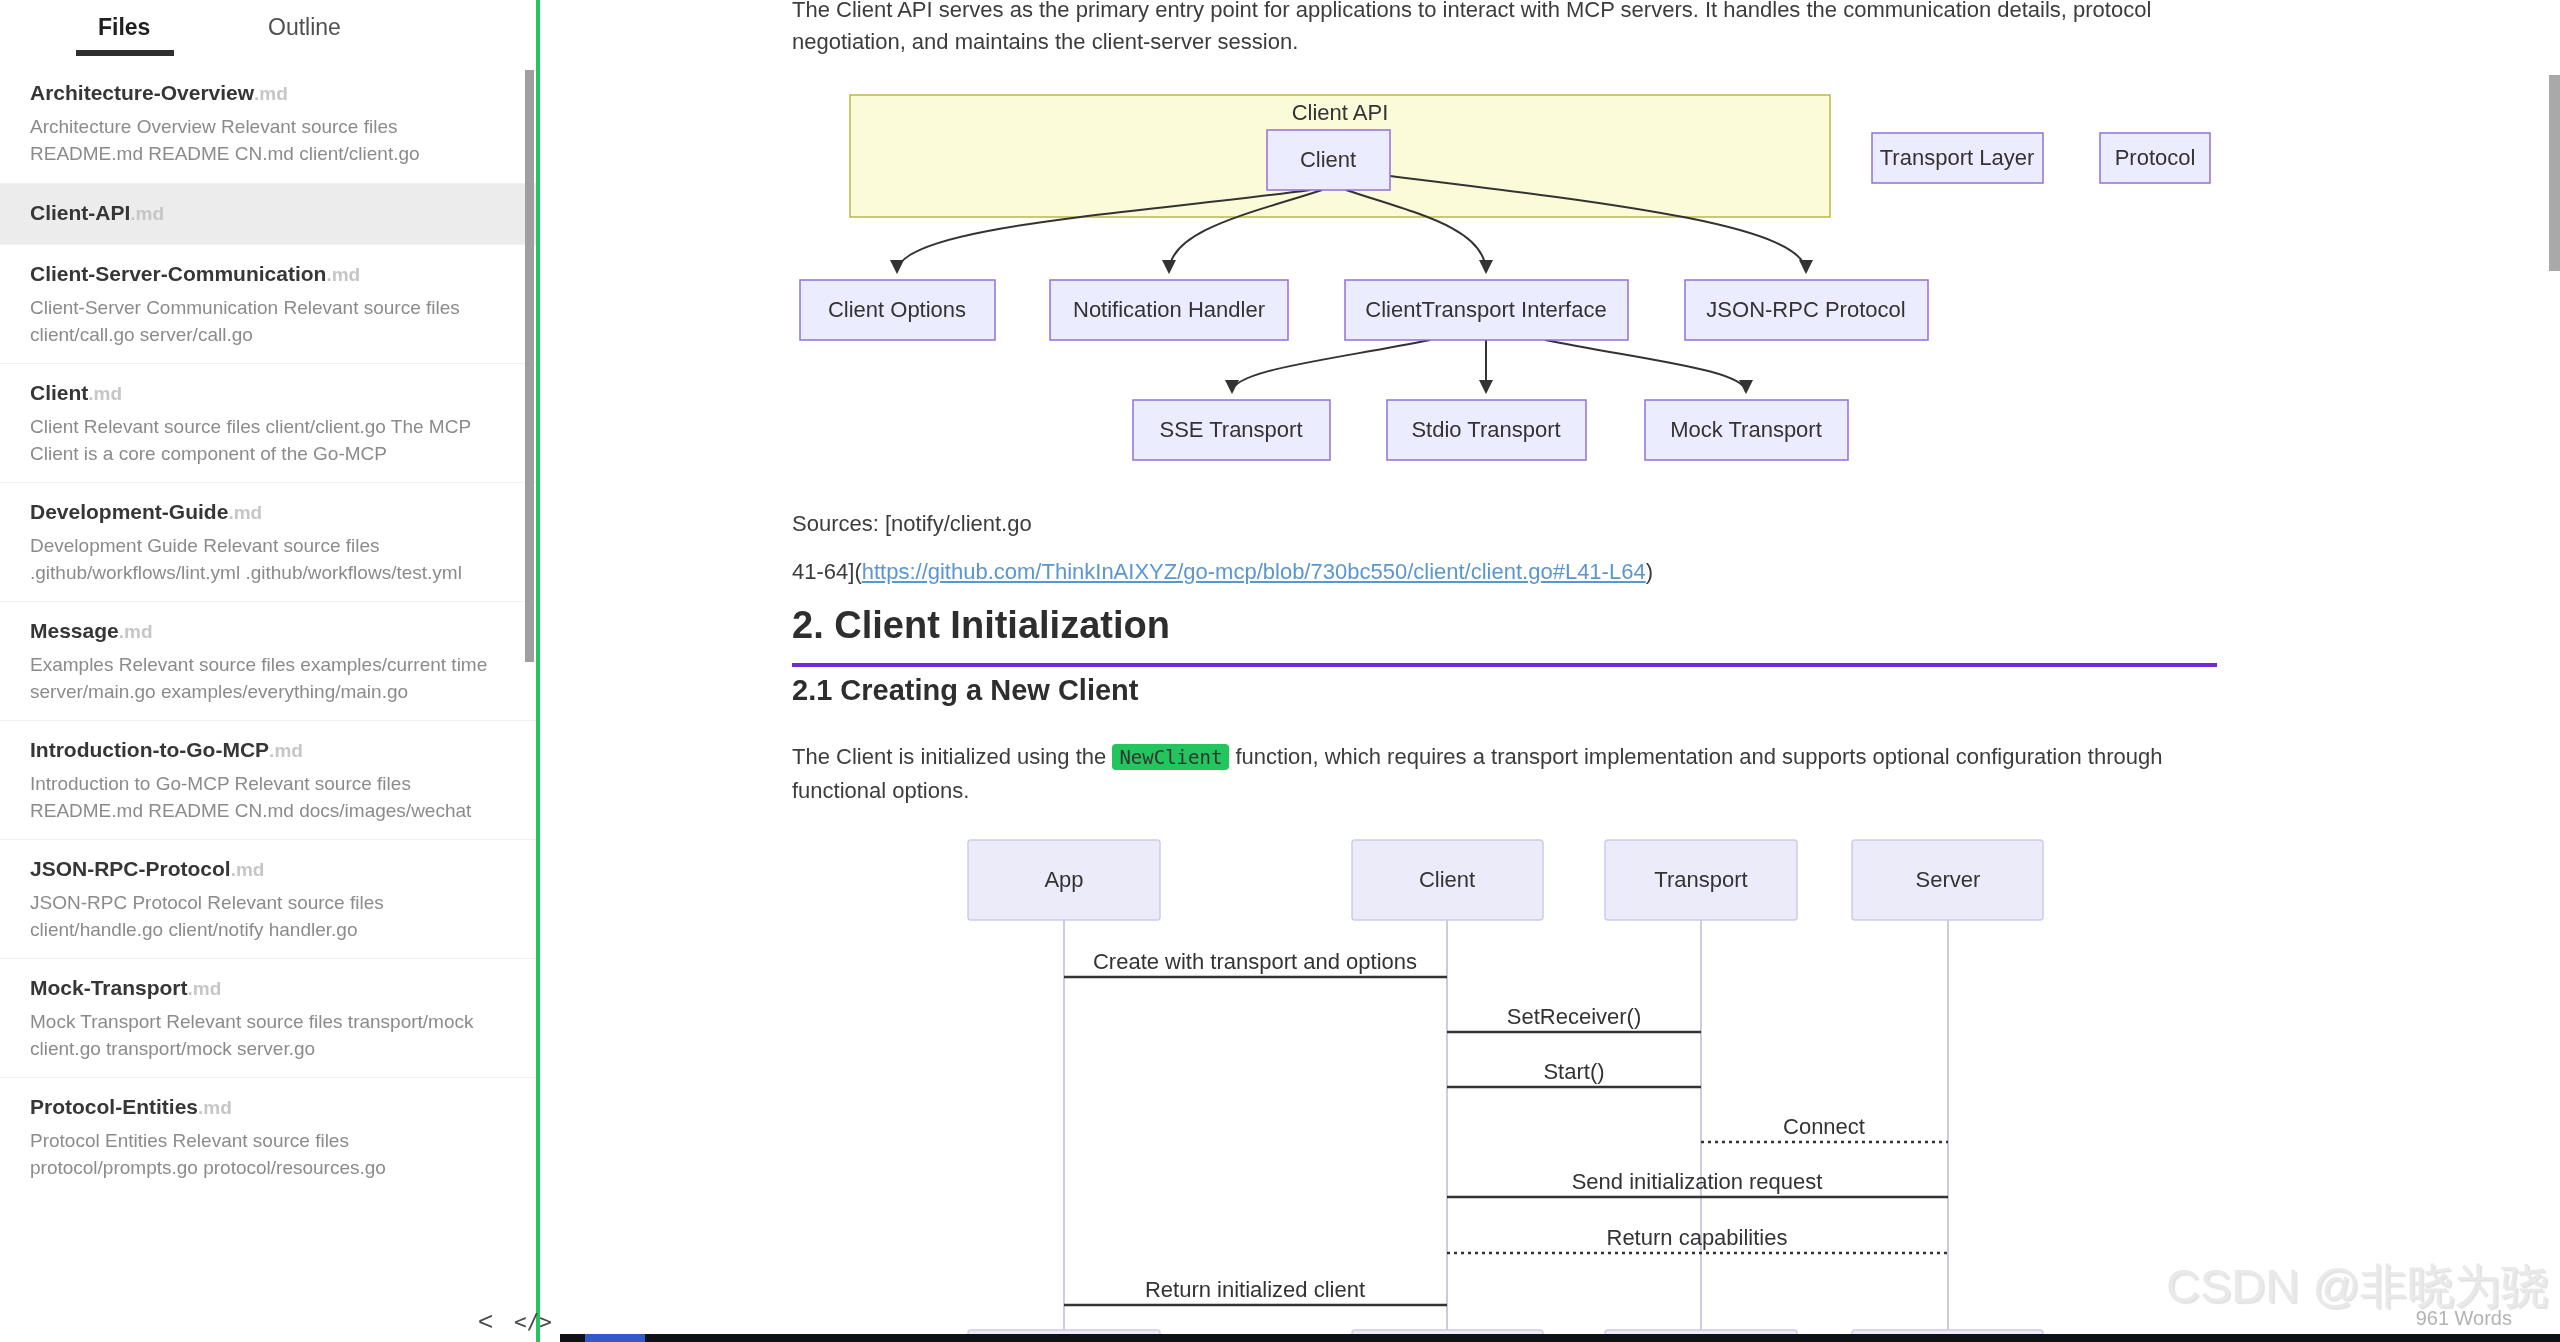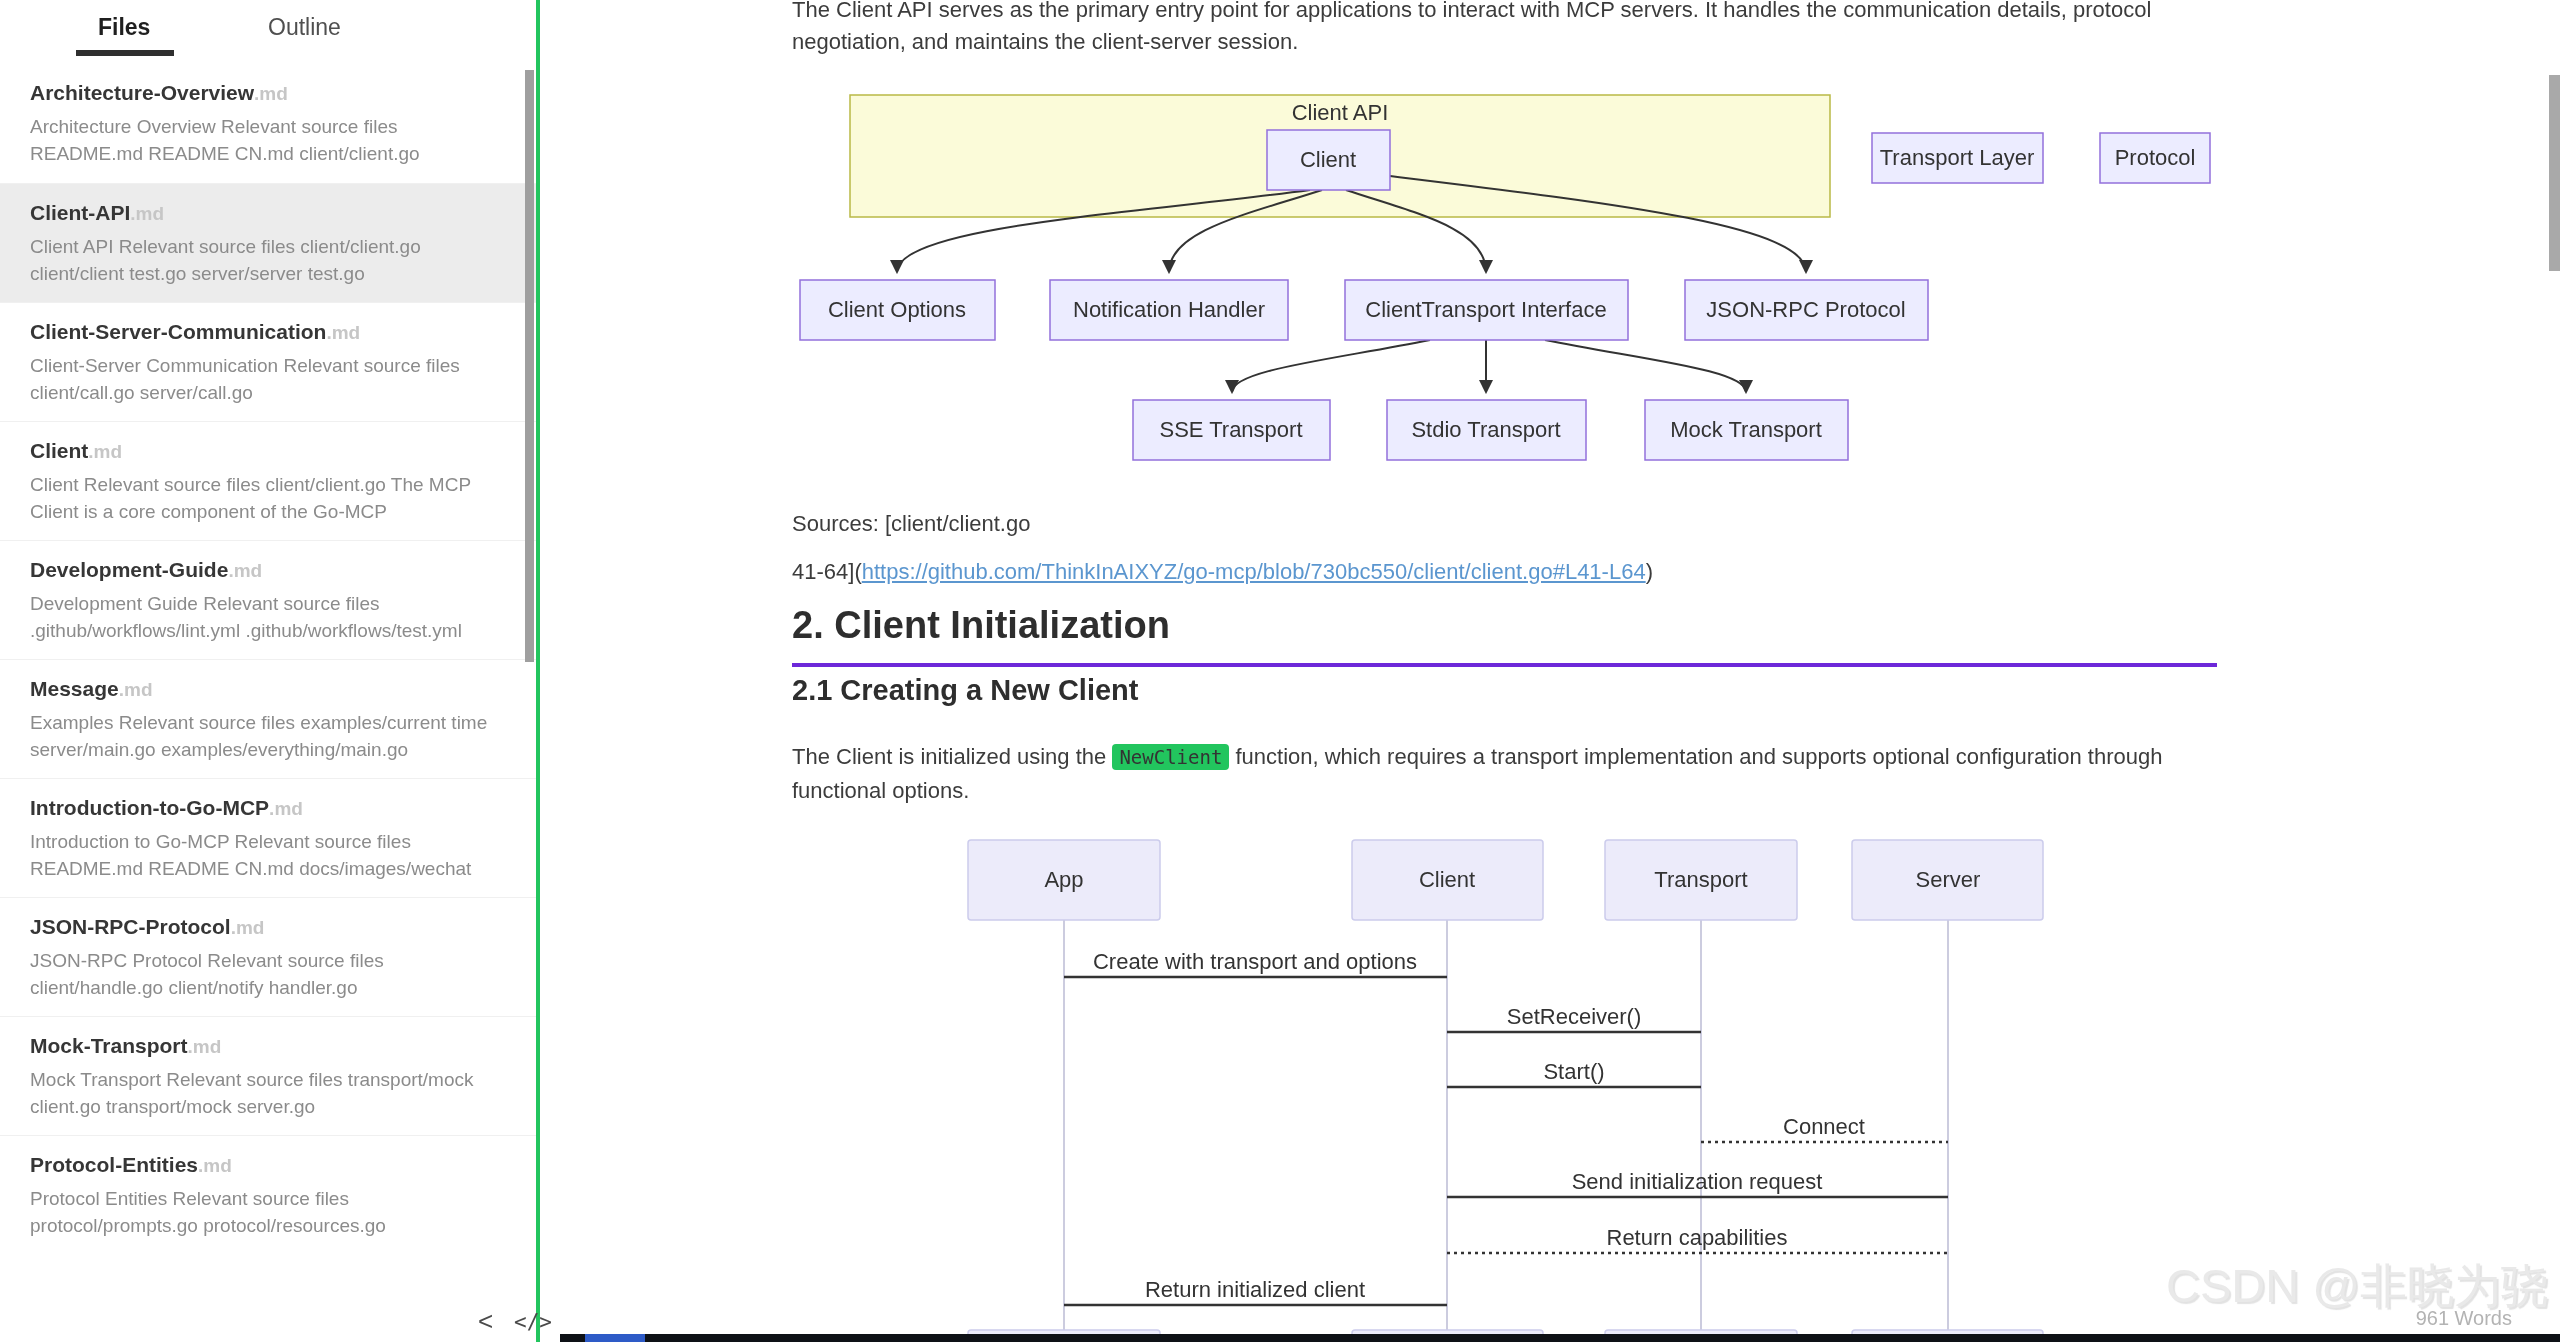--- a/index.html
+++ b/index.html
@@ -63,21 +63,20 @@
       <div class="tab tab-outline">Outline</div>
       <div class="tab-underline"></div>
     </div>
 
     <div class="file-item" style="border-top:none;">
       <div class="file-title"><span>Architecture-Overview</span><span class="file-ext">.md</span></div>
       <div class="file-desc">Architecture Overview Relevant source files README.md README CN.md client/client.go docs/images/wechat</div>
     </div>
     <div class="file-item selected">
       <div class="file-title"><span>Client-API</span><span class="file-ext">.md</span></div>
-      <div class="file-desc">Client API Relevant source files client/client.go client/client test.go server/server test.go</div>
     </div>
     <div class="file-item">
       <div class="file-title"><span>Client-Server-Communication</span><span class="file-ext">.md</span></div>
       <div class="file-desc">Client-Server Communication Relevant source files client/call.go server/call.go</div>
     </div>
     <div class="file-item">
       <div class="file-title"><span>Client</span><span class="file-ext">.md</span></div>
       <div class="file-desc">Client Relevant source files client/client.go The MCP Client is a core component of the Go-MCP</div>
     </div>
     <div class="file-item">
@@ -155,21 +154,21 @@
       <rect x="343" y="312" width="197" height="60" fill="#ececff" stroke="#9370db" stroke-width="1.5"></rect>
       <text class="node-label" x="441" y="349">SSE Transport</text>
 
       <rect x="597" y="312" width="199" height="60" fill="#ececff" stroke="#9370db" stroke-width="1.5"></rect>
       <text class="node-label" x="696" y="349">Stdio Transport</text>
 
       <rect x="855" y="312" width="203" height="60" fill="#ececff" stroke="#9370db" stroke-width="1.5"></rect>
       <text class="node-label" x="956" y="349">Mock Transport</text>
     </svg>
 
-    <div class="sources-l1">Sources: [client/client.go</div>
+    <div class="sources-l1">Sources: [notify/client.go</div>
     <div class="sources-l2"><span>41-64](</span><span class="src-link">https://github.com/ThinkInAIXYZ/go-mcp/blob/730bc550/client/client.go#L41-L64</span><span>)</span></div>
 
     <div class="h2">2. Client Initialization</div>
     <div class="h3">2.1 Creating a New Client</div>
 
     <div class="para2"><span>The Client is initialized using the </span><span class="code">NewClient</span><span> function, which requires a transport implementation and supports optional configuration through functional options.</span></div>
 
     <svg style="position:absolute; left:0; top:835px;" width="1440" height="507" viewBox="0 0 1440 507">
 
       <line x1="274" y1="85" x2="274" y2="497" stroke="#ccccdf" stroke-width="2"></line>

